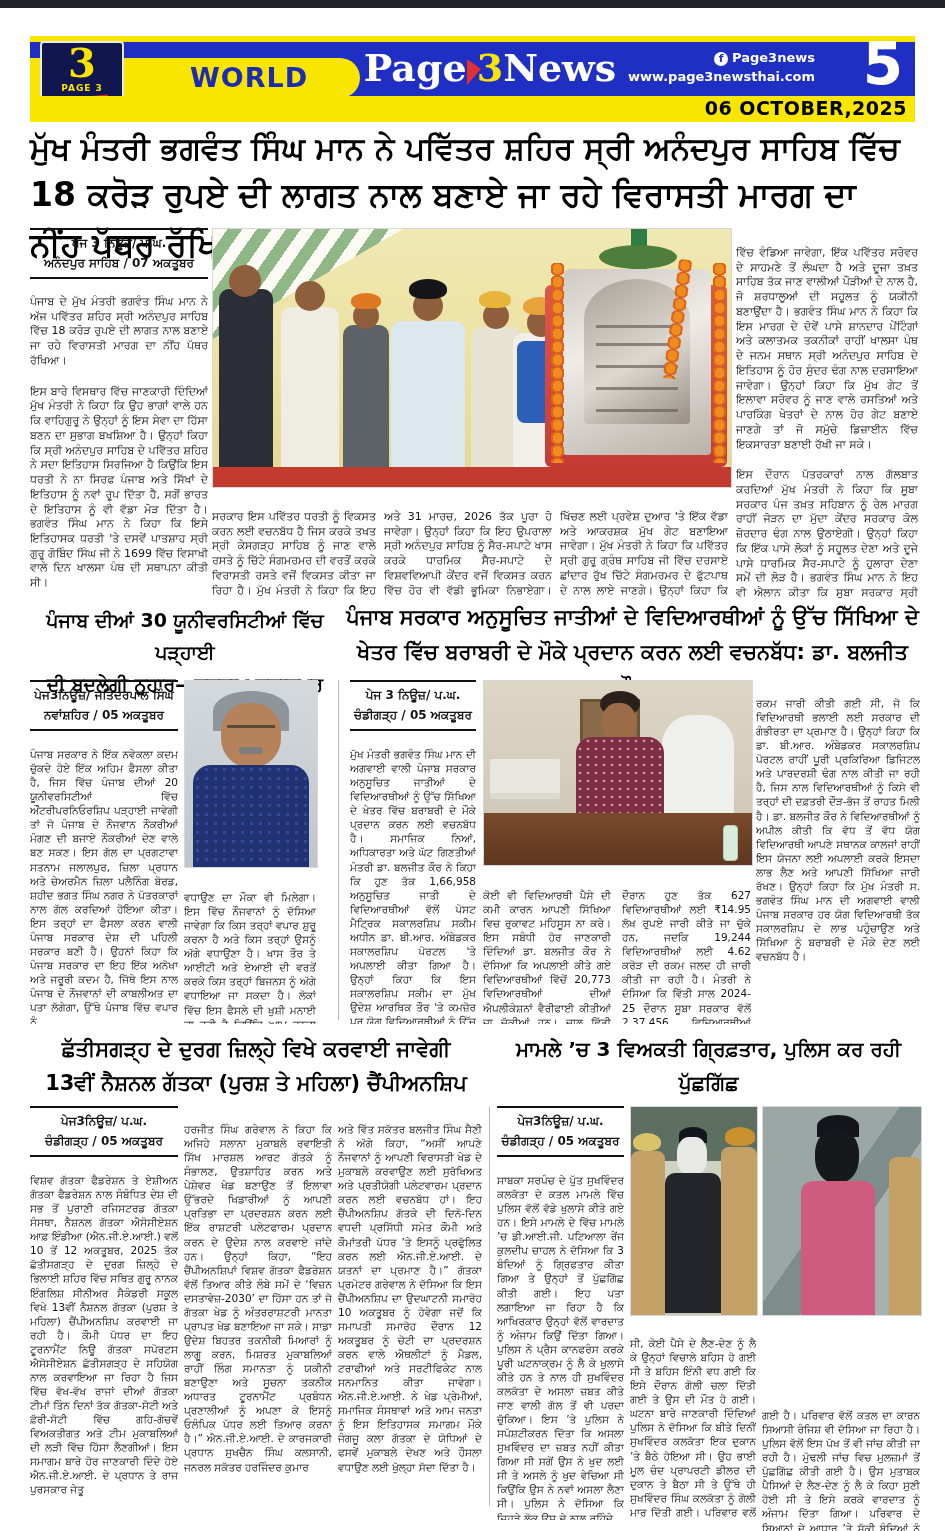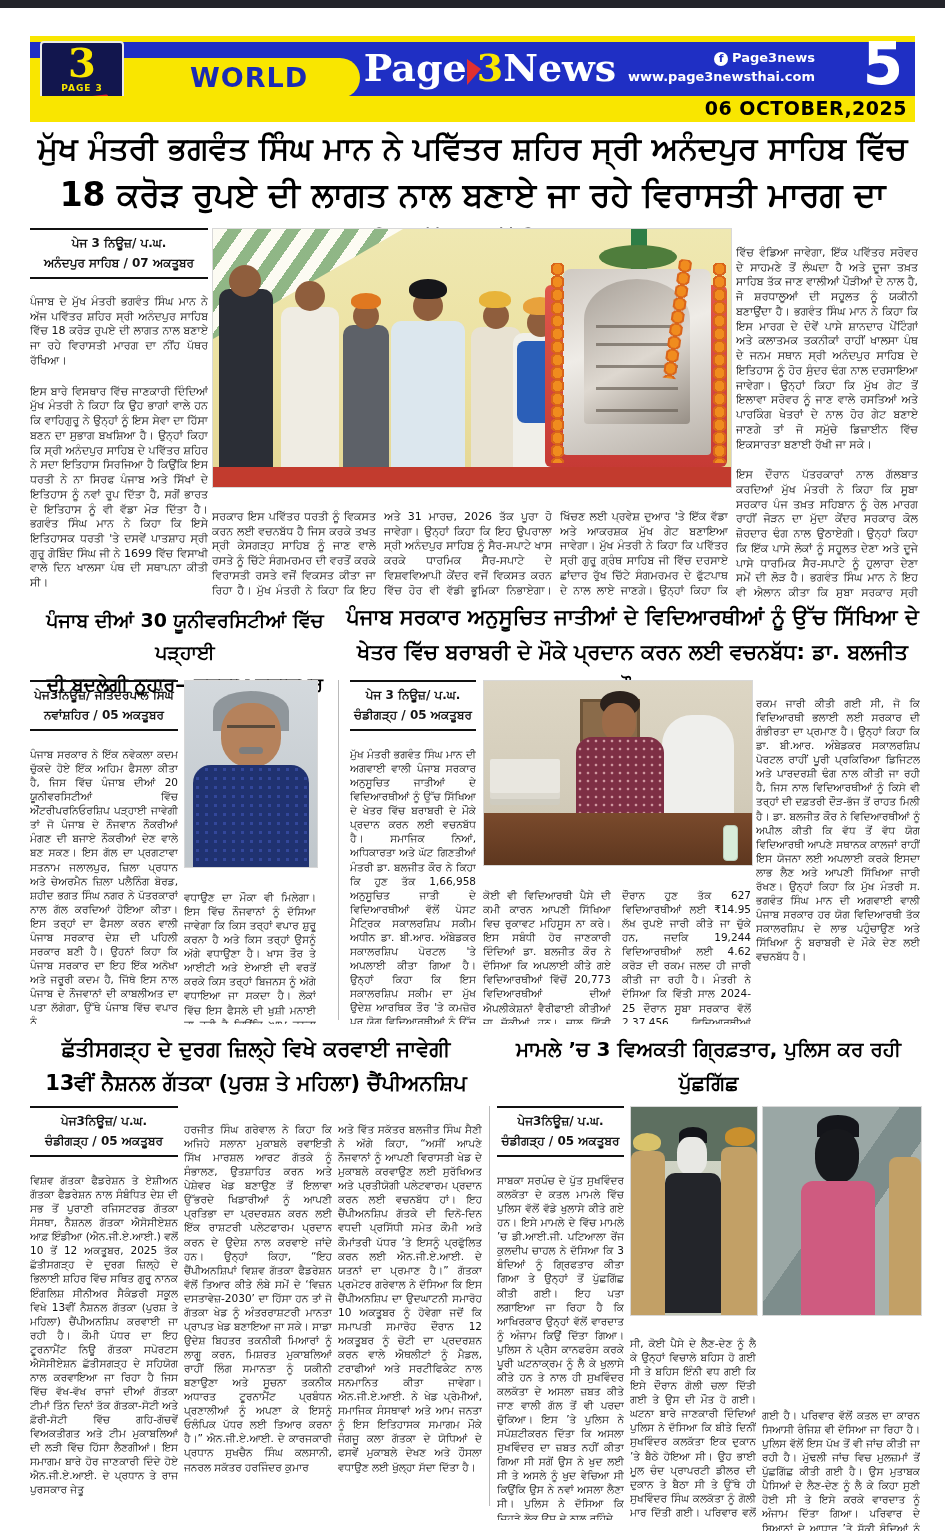--- a/index.html
+++ b/index.html
@@ -23,21 +23,21 @@
   .masthead .m3{color:#f9e600;}
   .m-flag{display:inline-block;width:0;height:0;border-left:14px solid #e03030;border-top:10px solid transparent;
           border-bottom:16px solid transparent;vertical-align:middle;margin-right:-4px;}
   .hdr-right{right:100px;top:12px;text-align:right;color:#fff;font-size:13px;font-weight:bold;line-height:19px;}
   .fb-dot{display:inline-block;width:14px;height:14px;border-radius:50%;background:#fff;color:#1f2fc4;
           font-size:11px;line-height:14px;text-align:center;font-weight:bold;margin-right:4px;}
   .page-num{right:12px;top:-6px;color:#fff;font-size:58px;font-weight:bold;font-family:"DejaVu Sans",sans-serif;}
   .date-band{left:0;bottom:0;width:885px;height:26px;background:#f9e600;}
   .date-text{position:absolute;right:8px;top:1px;font-size:19px;font-weight:bold;color:#000;letter-spacing:.5px;}
   
-  .lead-headline{left:30px;top:126px;width:885px;text-align:center;font-weight:bold;color:#000;}
+  .lead-headline{left:30px;top:126px;width:885px;font-weight:bold;color:#000;}
   .lead-h1{font-size:31px;line-height:44px;}
   .lead-h2{font-size:33px;line-height:50px;}
   .sub-headline{font-weight:bold;color:#000;text-align:center;}
   
   .byline{border-top:2px solid #111;border-bottom:2px solid #111;padding:3px 0 4px 0;text-align:center;
           font-weight:bold;font-size:12px;line-height:20px;margin-bottom:0;}
   
   .body-col{font-size:11px;line-height:1.34;text-align:justify;overflow:hidden;color:#141414;}
   .body-col p{margin:16px 0 7px 0;text-indent:0;}
   .vrule{width:1px;background:#b9b9b9;}

